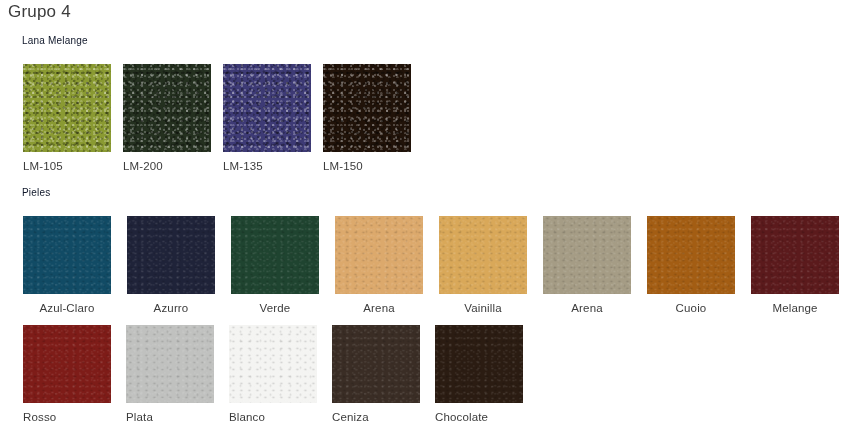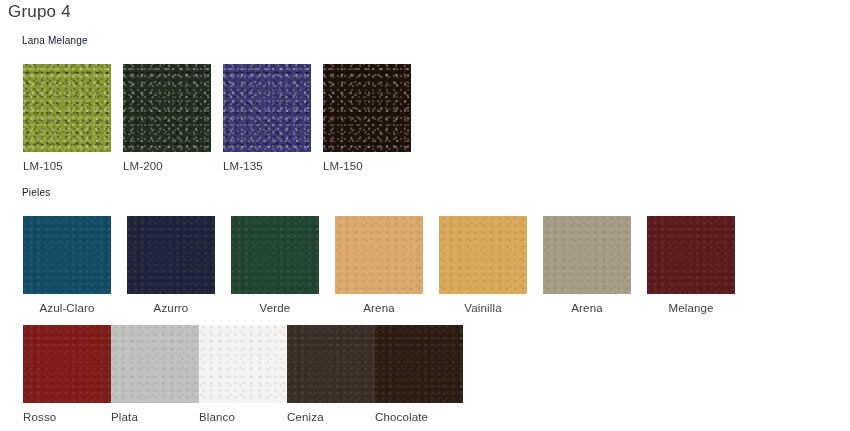--- a/index.html
+++ b/index.html
@@ -48,21 +48,21 @@
   .section-title.wool   { top: 31px; }
   .section-title.leather{ top: 183px; }
 
   
   .swatch-row {
     position: absolute;
     display: flex;
   }
   .row-wool    { left: 23px; top: 64px;  gap: 12px; }
   .row-leather-1 { left: 23px; top: 216px; gap: 16px; text-align: center; }
-  .row-leather-2 { left: 23px; top: 325px; }
+  .row-leather-2 { left: 23px; top: 325px; gap: 15px; }
 
   .swatch {
     display: flex;
     flex-direction: column;
   }
 
   .chip {
     position: relative;
     overflow: hidden;
     background-repeat: repeat;
@@ -179,20 +179,24 @@
       </div>
       <div class="swatch">
         <div class="chip chip-leather tex-leather" style="background-color: rgb(217, 168, 89);"></div>
         <div class="chip-label">Vainilla</div>
       </div>
       <div class="swatch">
         <div class="chip chip-leather tex-leather" style="background-color: rgb(165, 156, 133);"></div>
         <div class="chip-label">Arena</div>
       </div>
       <div class="swatch">
+        <div class="chip chip-leather tex-leather" style="background-color: rgb(163, 93, 19);"></div>
+        <div class="chip-label">Cuoio</div>
+      </div>
+      <div class="swatch">
         <div class="chip chip-leather tex-leather" style="background-color: rgb(91, 26, 28);"></div>
         <div class="chip-label">Melange</div>
       </div>
     </div>
 
   <div class="swatch-row row-leather-2" id="row-leather-2">
       <div class="swatch">
         <div class="chip chip-leather tex-leather" style="background-color: rgb(126, 28, 24);"></div>
         <div class="chip-label">Rosso</div>
       </div>

